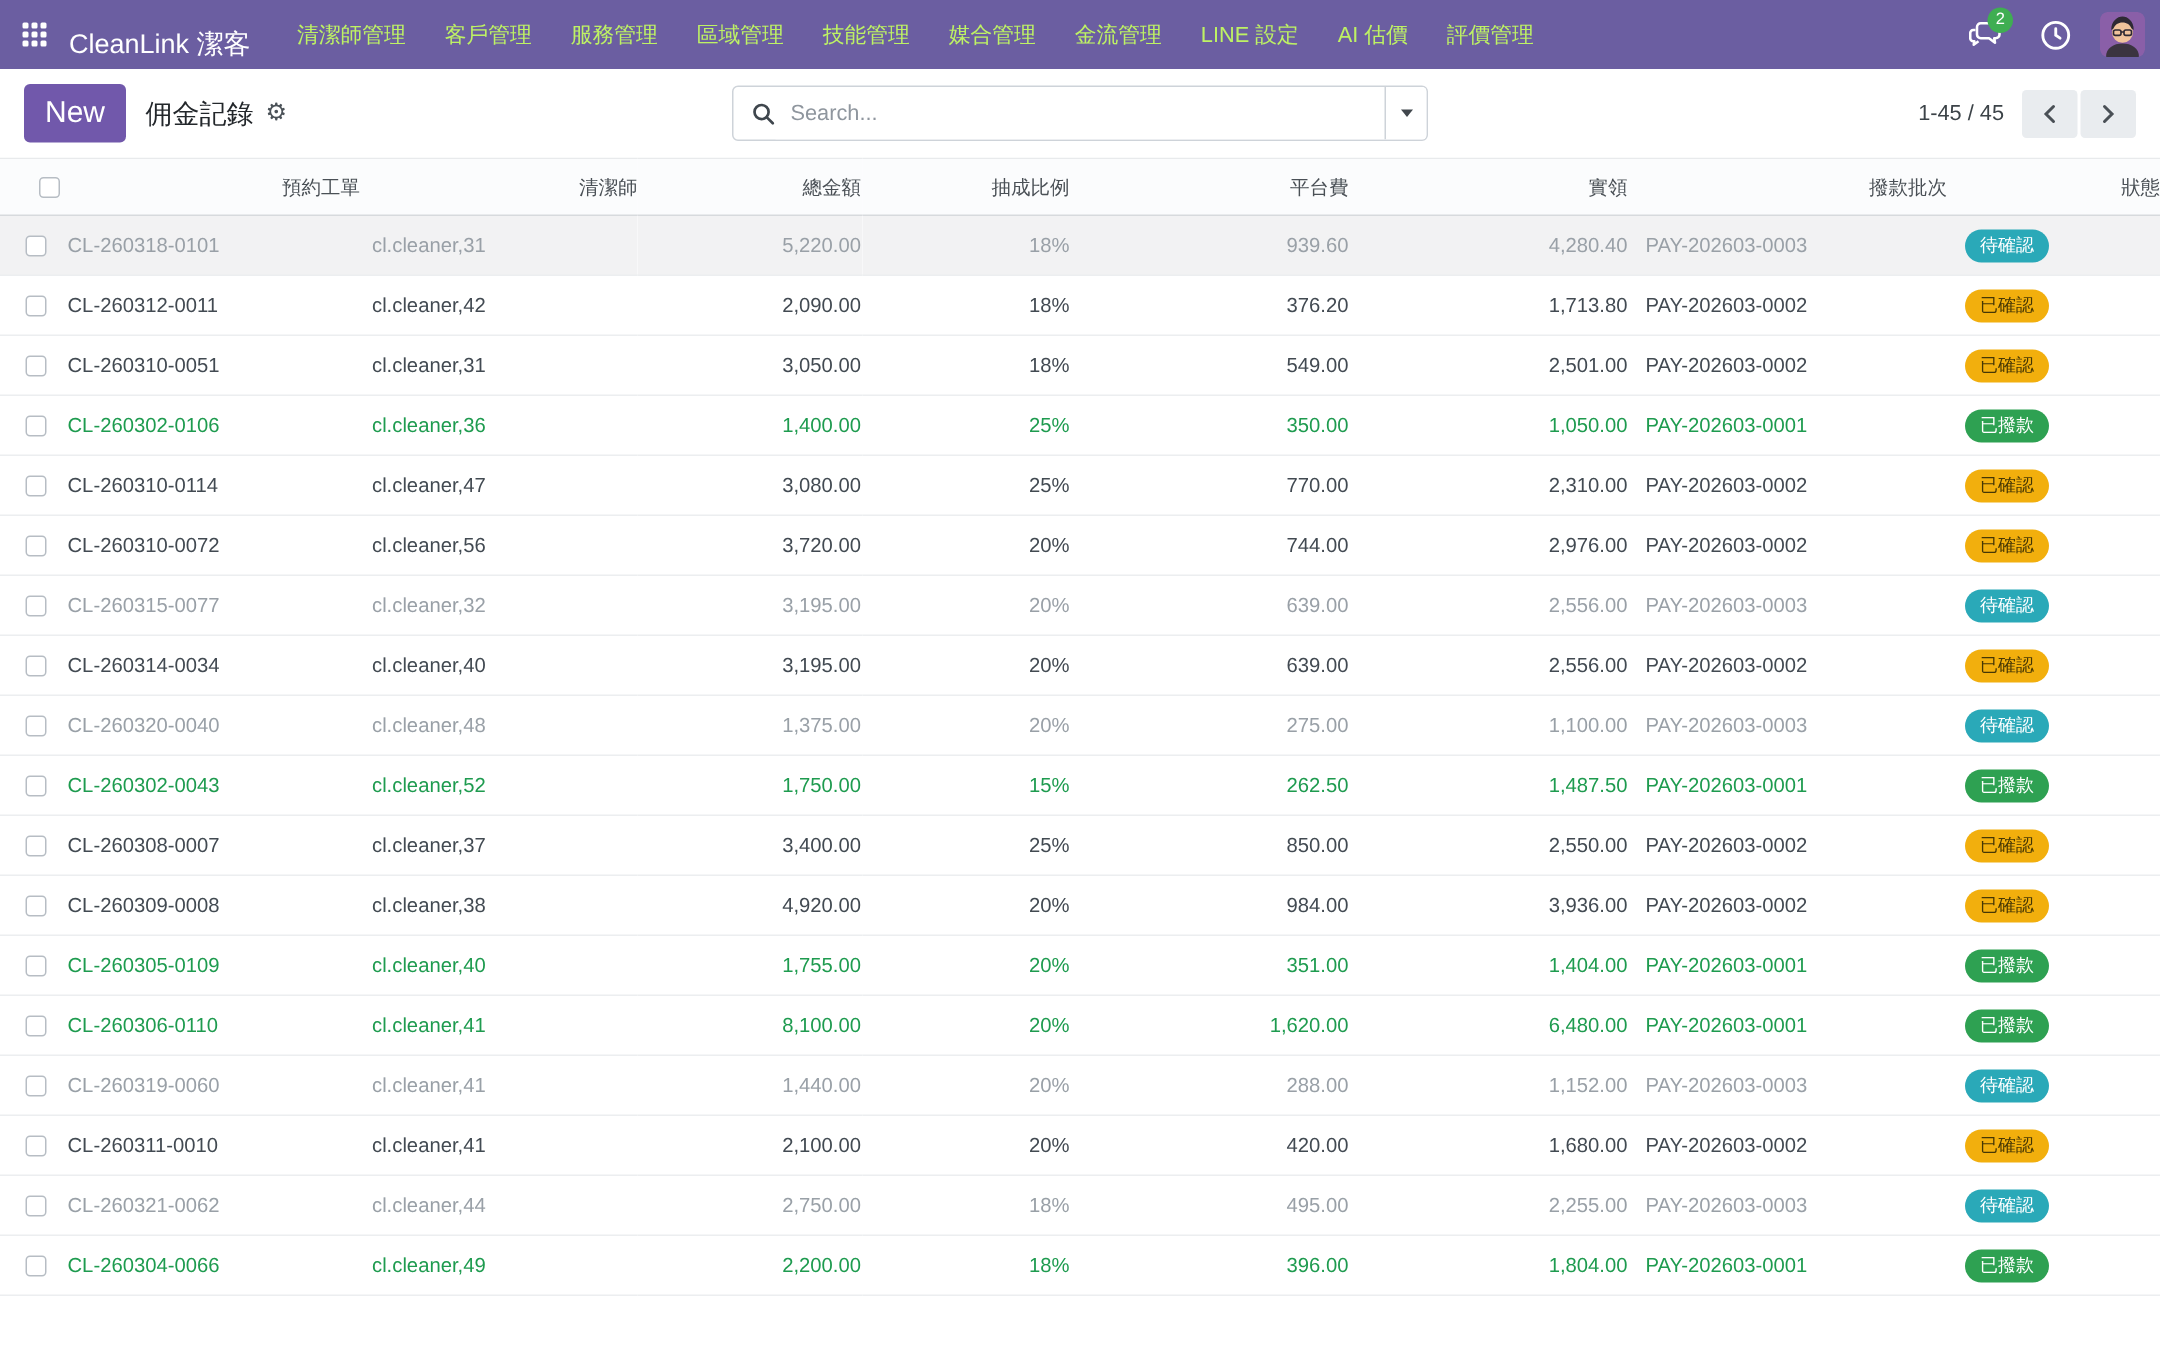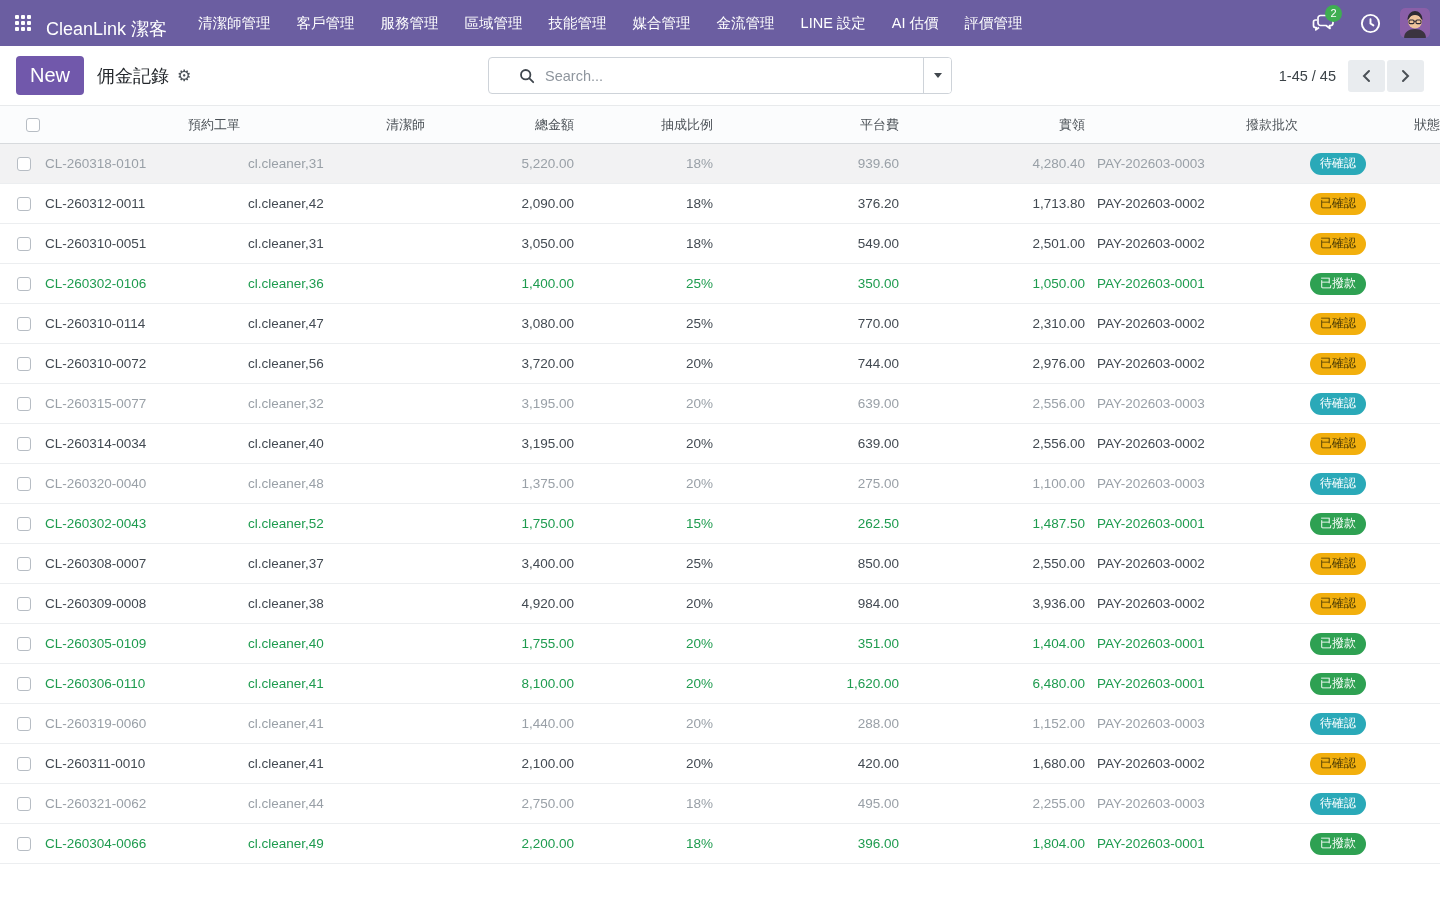--- a/index.html
+++ b/index.html
@@ -19,21 +19,21 @@
   .nav-left { display:flex; align-items:center; height:100%; }
   .apps-btn {
     width:46px; height:100%; background:transparent; border:none;
     display:flex; align-items:center; justify-content:center; cursor:pointer;
   }
   .grid-icon { display:grid; grid-template-columns:repeat(3,4px); grid-gap:2px; }
   .grid-icon i { width:4px; height:4px; background:#fff; border-radius:1px; display:block; }
   .brand { font-size:18px; font-weight:400; color:#fff; margin:12px 8px 0 0; white-space:nowrap; cursor:pointer; }
   .main-menu { display:flex; align-items:center; height:100%; margin-left:10px; }
   .menu-item {
-    background:transparent; border:none; color:#ffffff; font-family:inherit;
+    background:transparent; border:none; color:#bef264; font-family:inherit;
     font-size:14.5px; padding:0 13px; height:100%; cursor:pointer; white-space:nowrap;
   }
   .nav-right { display:flex; align-items:center; gap:6px; }
   .nav-icon-btn {
     position:relative; background:transparent; border:none; cursor:pointer;
     width:40px; height:40px; display:flex; align-items:center; justify-content:center; color:#fff;
   }
   .count-badge {
     position:absolute; top:2px; right:2px; min-width:17px; height:17px;
     background:#3fae52; color:#fff; border-radius:50%;
@@ -51,21 +51,21 @@
   .btn-new {
     background:#7158ab; color:#fff; border:none; border-radius:4px;
     padding:8px 14px; font-size:20px; font-family:inherit; cursor:pointer;
   }
   .page-title { font-size:18px; font-weight:400; color:#23272b; margin:0 0 0 13px; }
   .gear-btn { background:transparent; border:none; cursor:pointer; margin-left:6px;
     font-size:16px; color:#4b5258; padding:2px; line-height:1; }
   .search-wrap {
     position:absolute; left:50%; transform:translateX(-50%);
     width:464px; height:37px; display:flex; align-items:stretch;
-    border:1px solid #ced3d9; border-radius:4px; background:#fff; overflow:hidden;padding-left:18px;
+    border:1px solid #ced3d9; border-radius:4px; background:#fff; overflow:hidden;
   }
   .search-icon-box { display:flex; align-items:center; padding-left:12px; color:#3f464d; }
   .search-input {
     flex:1; border:none; outline:none; font-family:inherit;
     font-size:14.5px; padding:0 10px; color:#424a52;
   }
   .search-input::placeholder { color:#8f969e; }
   .search-toggle {
     width:28px; background:#fff; border:none; border-left:1px solid #ced3d9;
     display:flex; align-items:center; justify-content:center; cursor:pointer;

